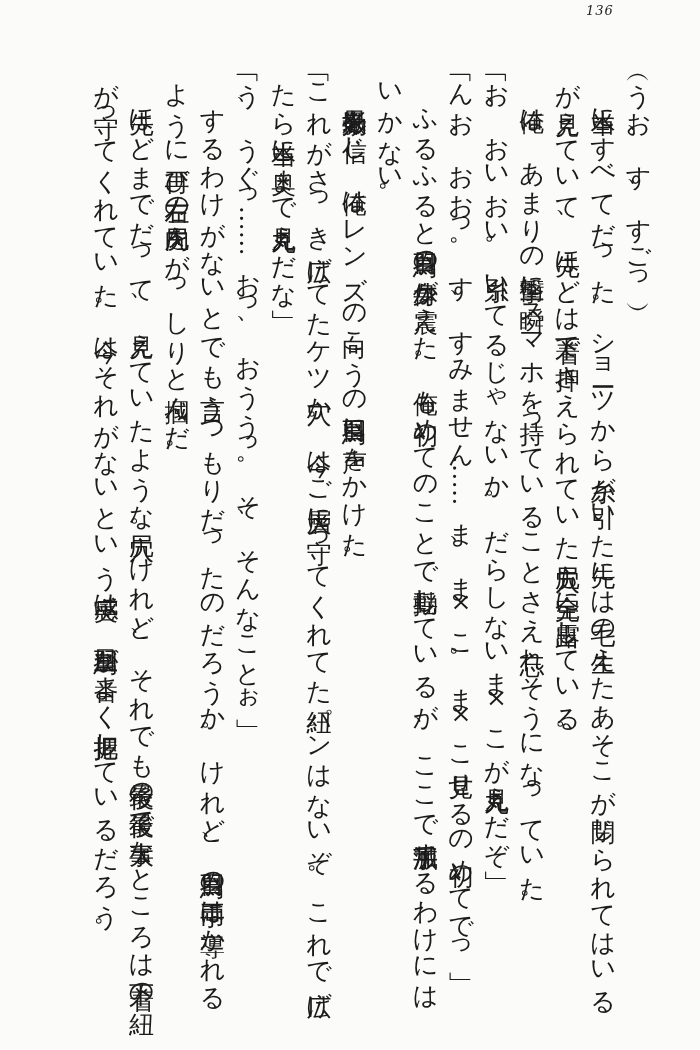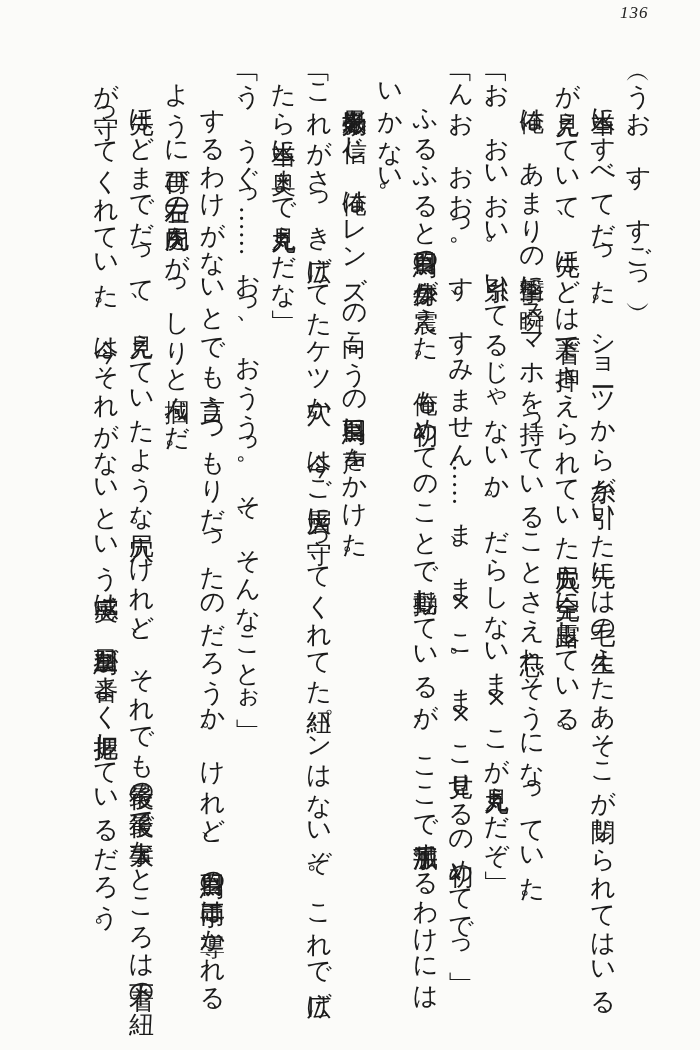--- a/index.html
+++ b/index.html
@@ -10,26 +10,25 @@
     width: 700px;
     height: 1050px;
     position: relative;
     background: #fbfbf9;
     overflow: hidden;
     font-family: "DejaVu Serif", "Liberation Serif", serif;
   }
   .page-number {
     position: absolute;
     top: 3px;
-    left: 620px;
-    font-size: 17px;
+    left: 586px;
+    font-size: 13px;
     font-style: italic;
     letter-spacing: 1px;
     color: #222;
-    font-family: Liberation Serif, serif;
   }
   .text-block {
     position: absolute;
     top: 66px;
     right: 44px;
     height: 950px;
     width: 600px;
     writing-mode: vertical-rl;
     text-orientation: mixed;
     font-size: 25px;

